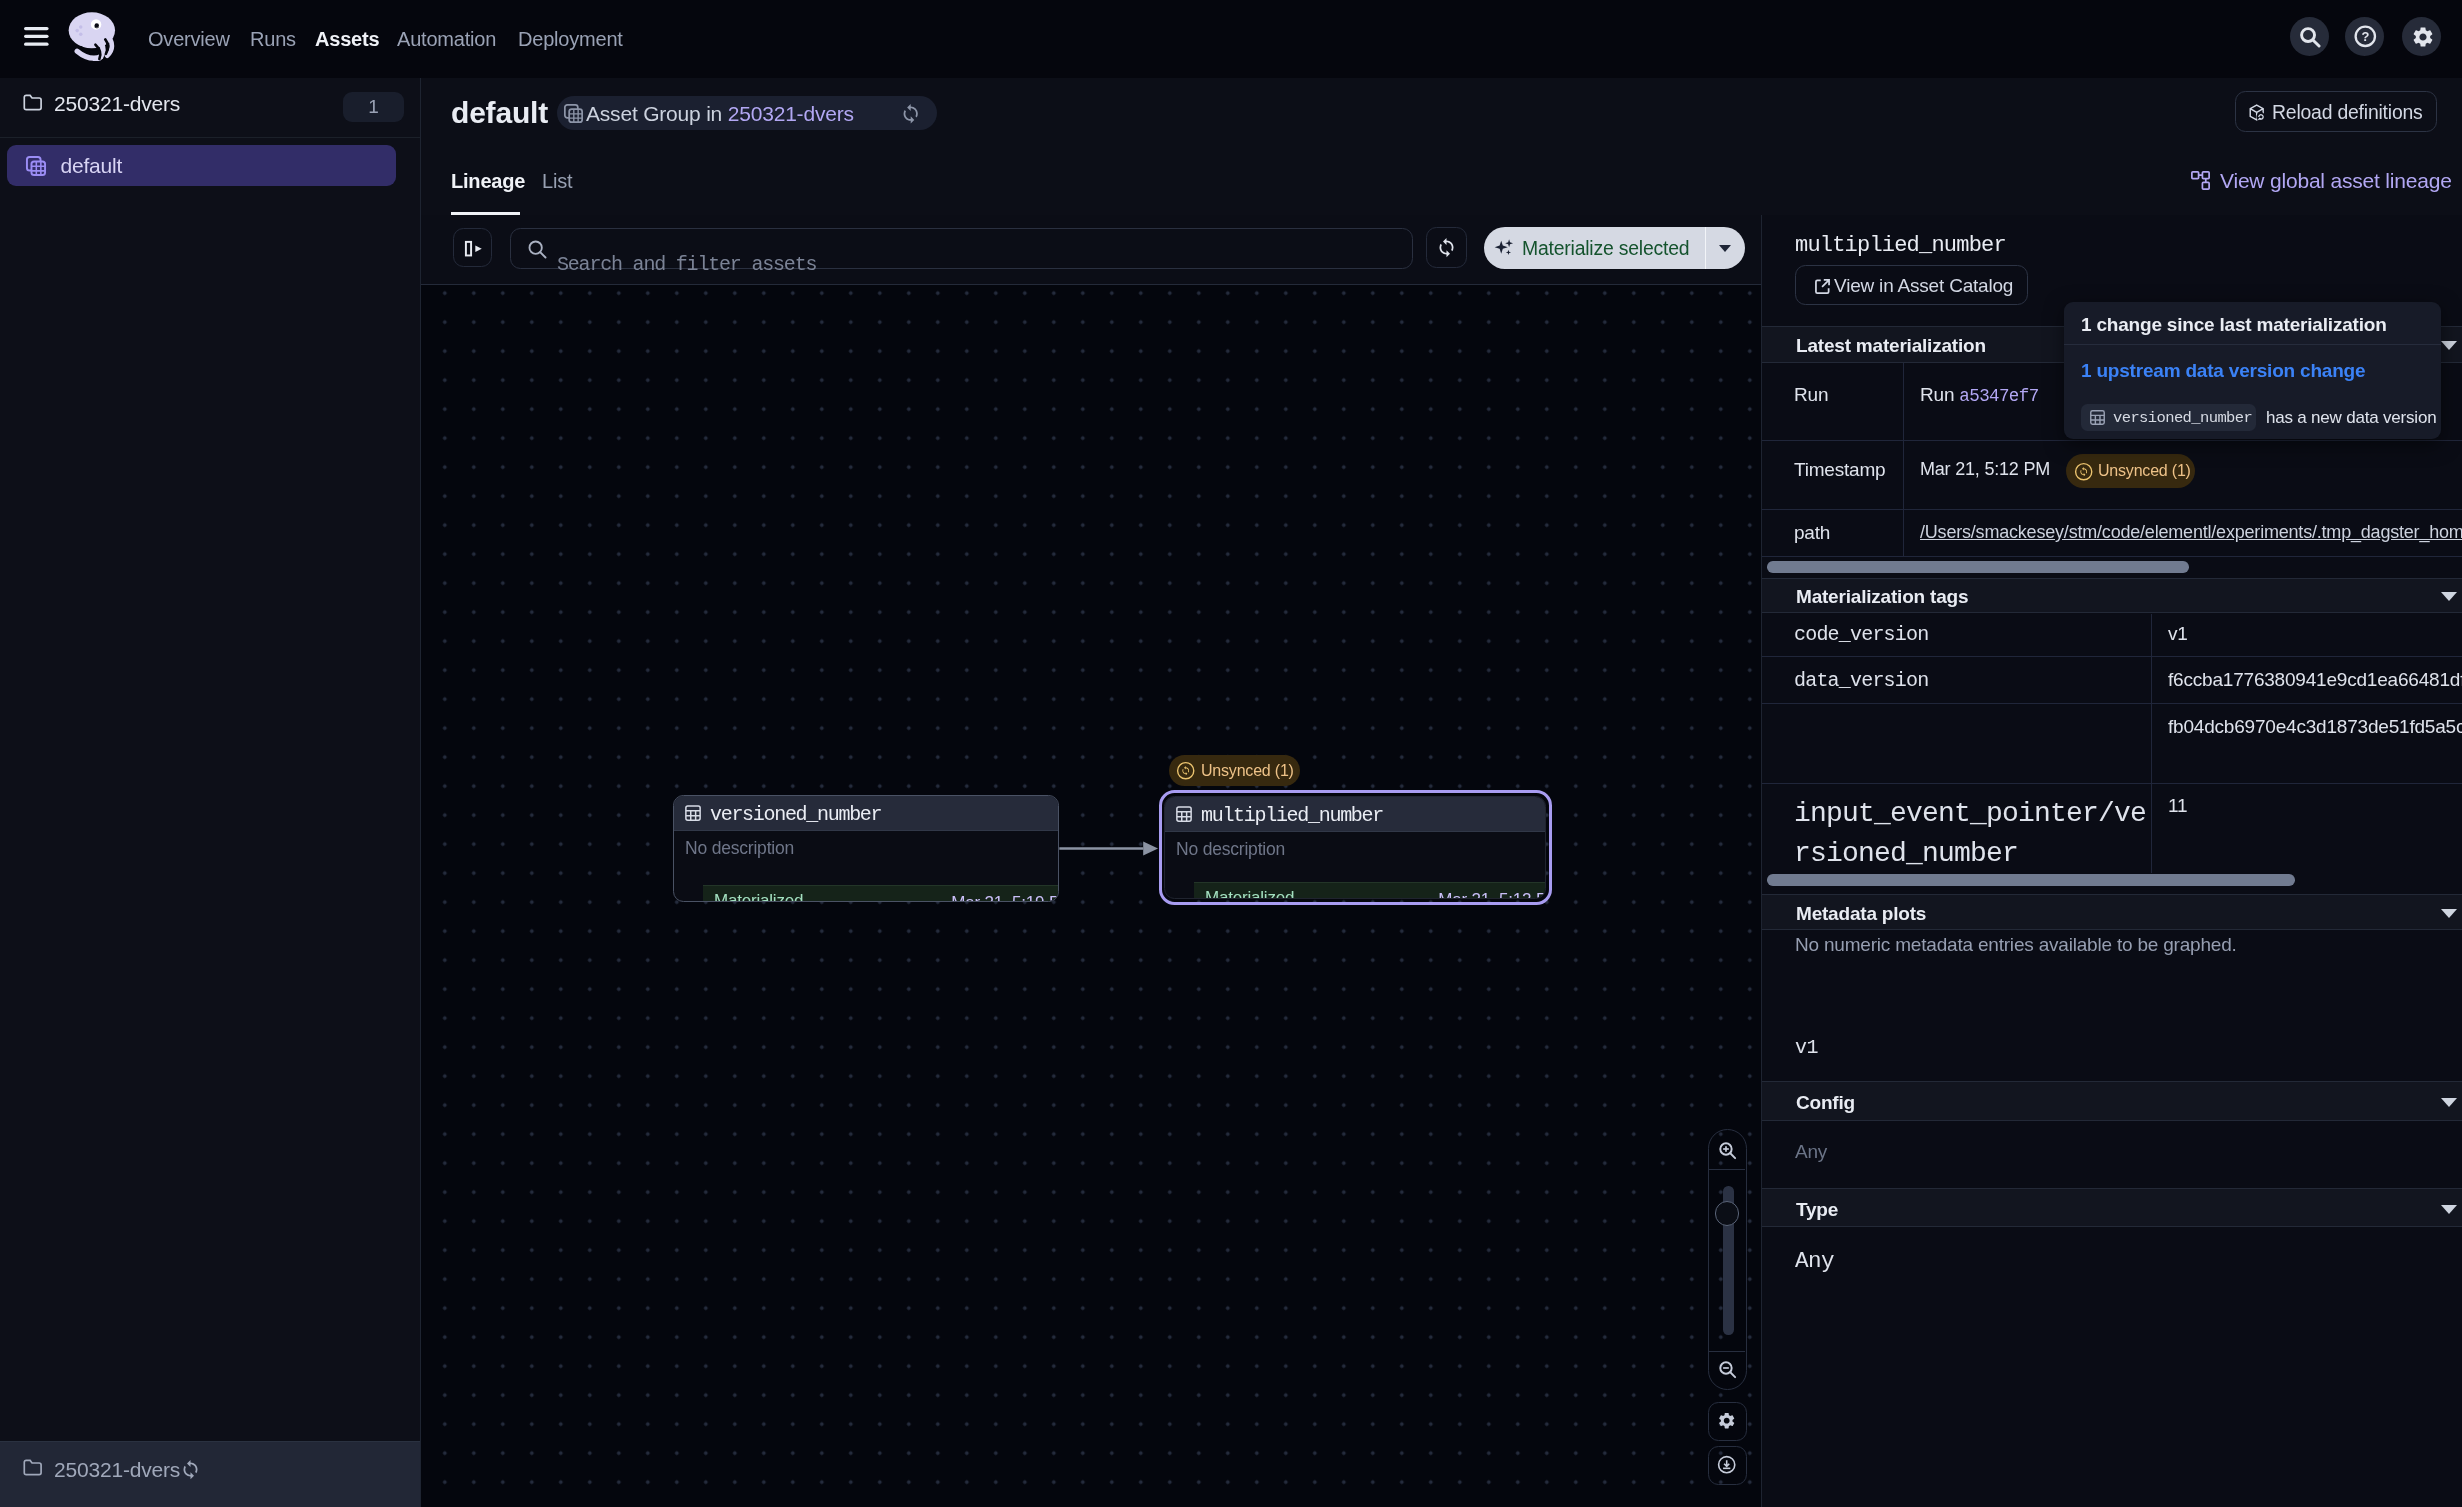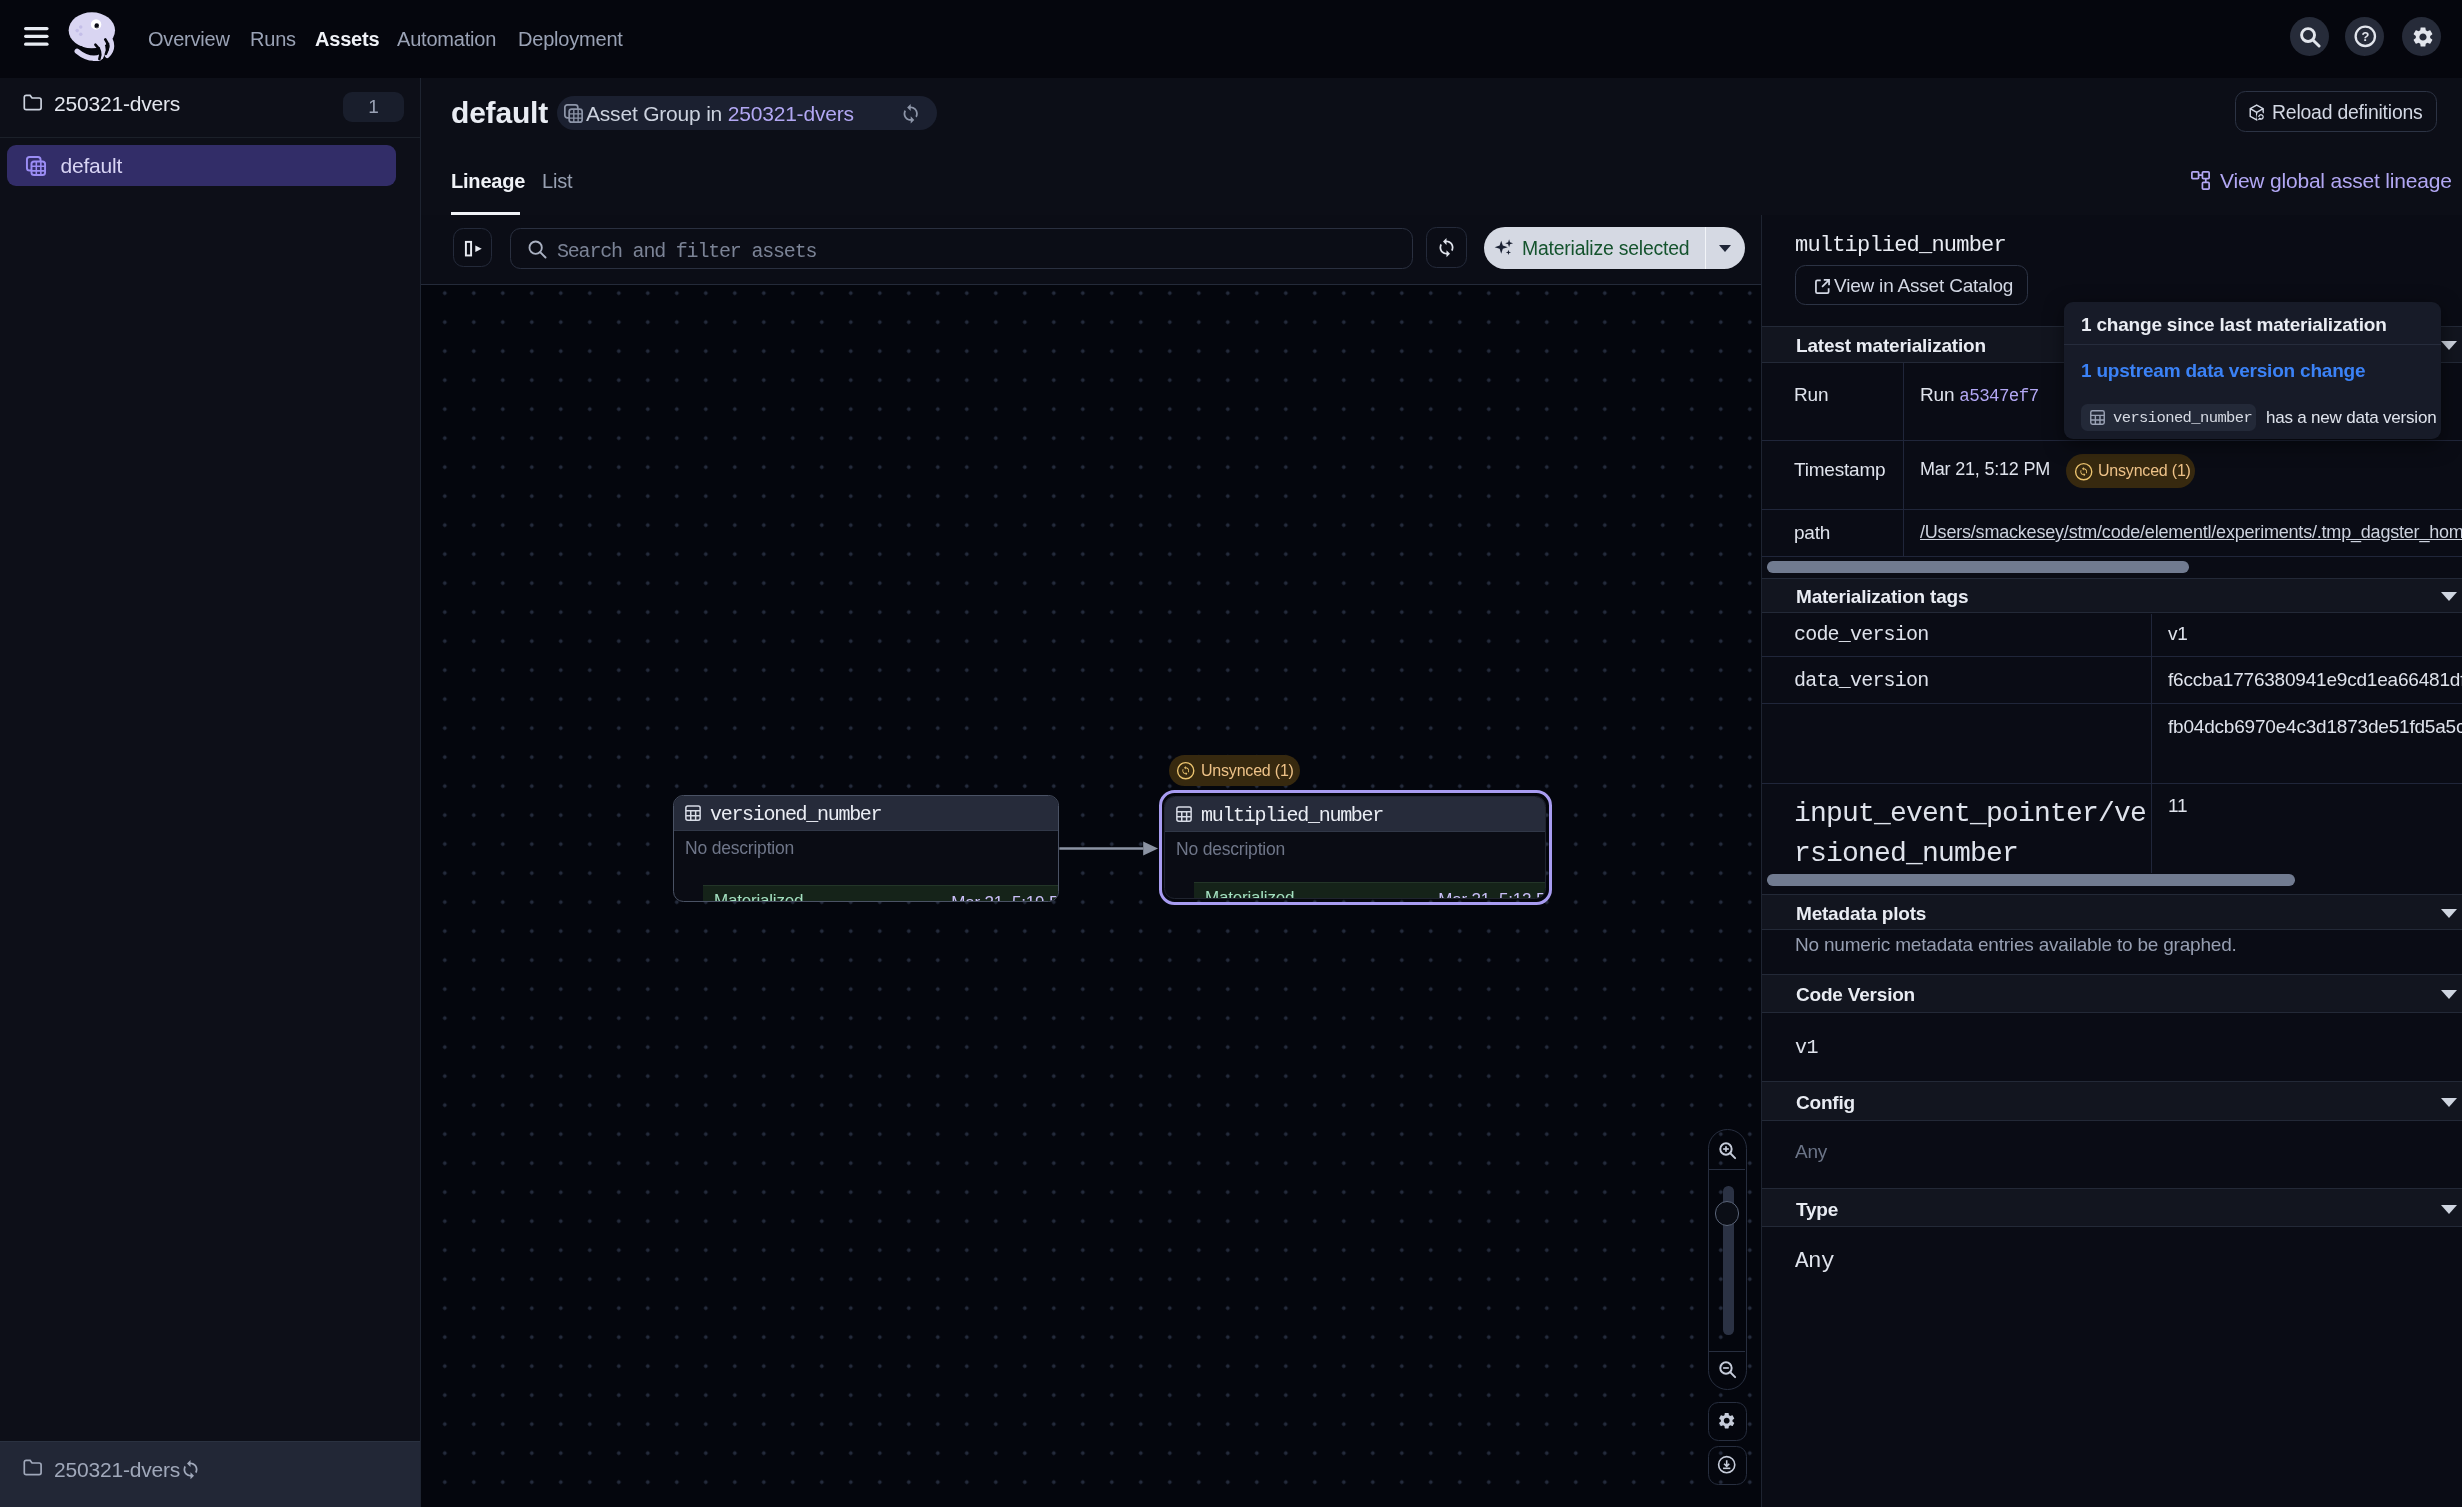--- a/index.html
+++ b/index.html
@@ -161,21 +161,21 @@
       <rect x="4.5" y="6" width="8" height="21" fill="none" stroke="#e8ebf2" stroke-width="3"></rect>
       <path d="M19 11.5 L29 16.5 L19 21.5 Z" fill="#e8ebf2"></path>
     </svg>
   </div>
 
   <div class="abs" style="left:89px;top:13px;width:903px;height:41px;border:1.3px solid #2a3040;border-radius:10.4px;">
     <svg class="abs" style="left:16px;top:10.4px;" width="21" height="21" viewBox="0 0 34 34">
       <circle cx="14" cy="14" r="10" fill="none" stroke="#aab1c2" stroke-width="3"></circle>
       <line x1="21.5" y1="21.5" x2="30" y2="30" stroke="#aab1c2" stroke-width="3" stroke-linecap="round"></line>
     </svg>
-    <span class="abs mono" style="left:46px;top:11px;font-size:20px;color:#7b8396;letter-spacing:-1.2px;">Search and filter assets</span>
+    <span class="abs mono" style="left:46px;top:24px;font-size:20px;color:#7b8396;letter-spacing:-1.2px;">Search and filter assets</span>
   </div>
 
   <div class="abs" style="left:1005px;top:12.3px;width:41px;height:41px;border:1.3px solid #242a3a;border-radius:10.4px;">
     <svg class="abs" style="left:9px;top:9px;" width="21" height="21" viewBox="0 0 24 24">
       <path fill="#dfe3ec" d="M12 4V1L8 5l4 4V6c3.31 0 6 2.69 6 6 0 1.01-.25 1.97-.7 2.8l1.46 1.46C19.54 15.03 20 13.57 20 12c0-4.42-3.58-8-8-8zm0 14c-3.31 0-6-2.69-6-6 0-1.01.25-1.97.7-2.8L5.24 7.74C4.46 8.97 4 10.43 4 12c0 4.42 3.58 8 8 8v3l4-4-4-4v3z"></path>
     </svg>
   </div>
 
   <div class="abs" style="left:1063px;top:12.3px;width:261px;height:42px;background:#d5d9e3;border-radius:21.4px;">
     <svg class="abs" style="left:10.4px;top:11px;" width="21" height="21" viewBox="0 0 32 32">
@@ -327,24 +327,20 @@
     <span class="abs" style="left:406px;top:182px;font-size:19px;">11</span>
   </div>
   <div class="abs" style="left:5.2px;top:659px;width:528px;height:11.6px;background:#717b90;border-radius:5.8px;"></div>
 
   <div class="band" style="top:679px;height:36px;">
       <span class="btxt" style="top:7.8px;">Metadata plots</span>
       <div class="caret" style="left:679px;top:13.6px;"></div>
     </div>
   <span class="abs" style="left:33px;top:719px;font-size:19px;color:#969eb1;">No numeric metadata entries available to be graphed.</span>
 
-  <div class="band" style="top:759px;height:39px;">
-      <span class="btxt" style="top:9px;">Code Version</span>
-      <div class="caret" style="left:679px;top:15px;"></div>
-    </div>
   <span class="abs mono" style="left:33px;top:821px;font-size:20px;letter-spacing:-0.6px;">v1</span>
 
   <div class="band" style="top:866px;height:40px;">
       <span class="btxt" style="top:9.7px;">Config</span>
       <div class="caret" style="left:679px;top:15.5px;"></div>
     </div>
   <span class="abs" style="left:33px;top:926px;font-size:19px;color:#6b7487;">Any</span>
 
   <div class="band" style="top:973px;height:39px;">
       <span class="btxt" style="top:9.7px;">Type</span>

